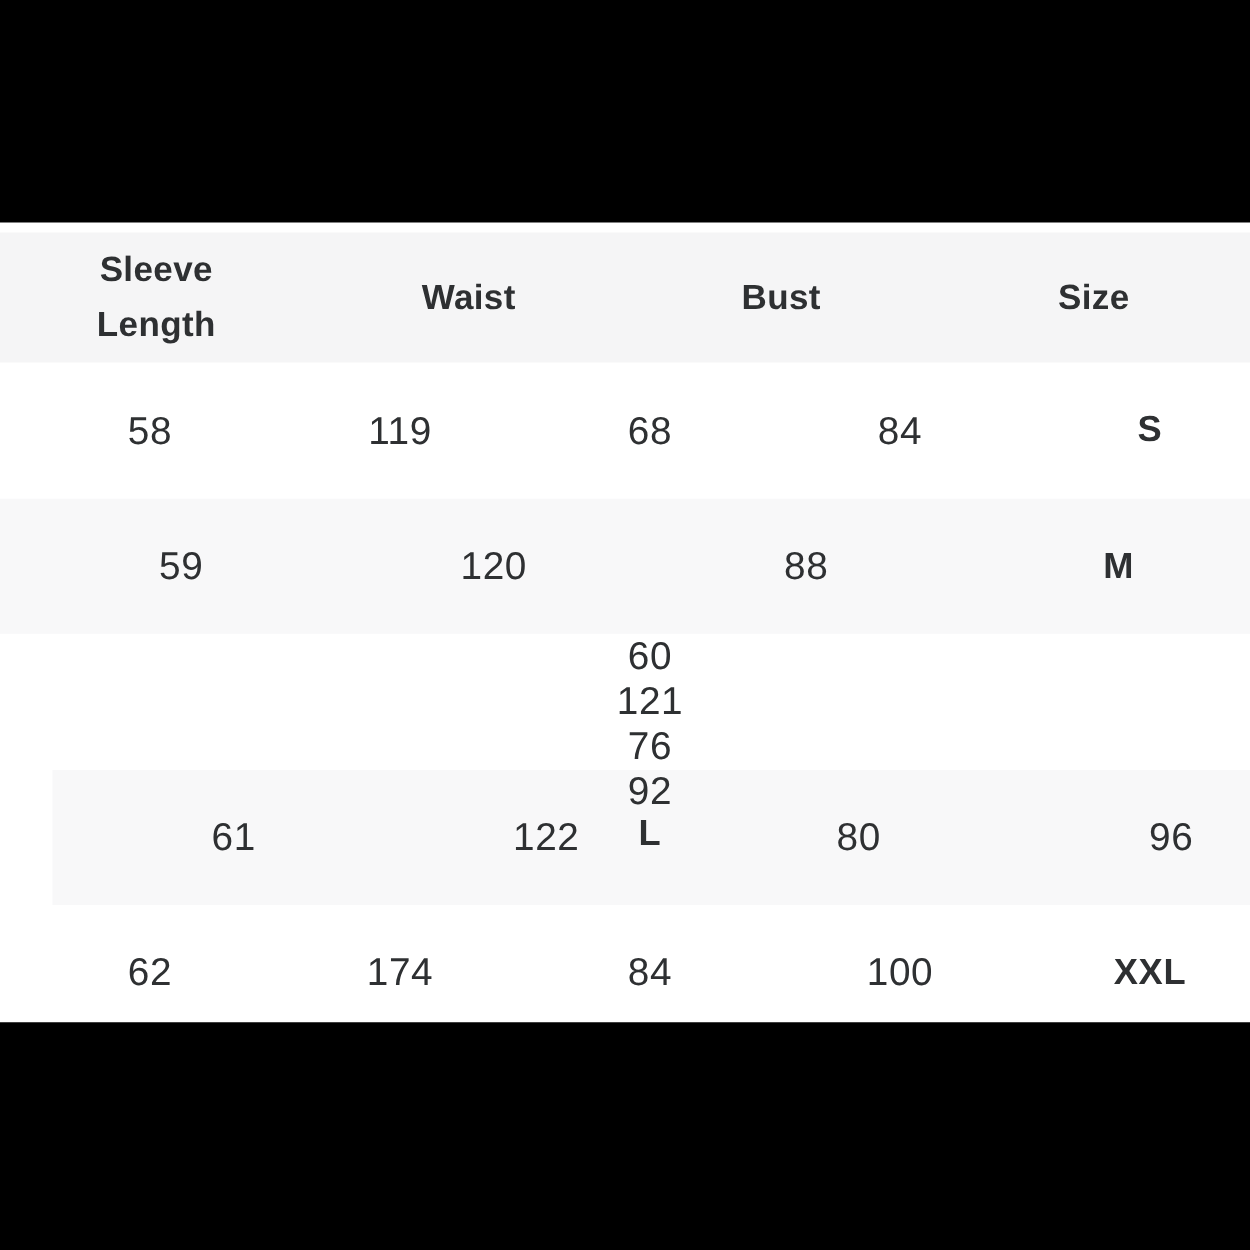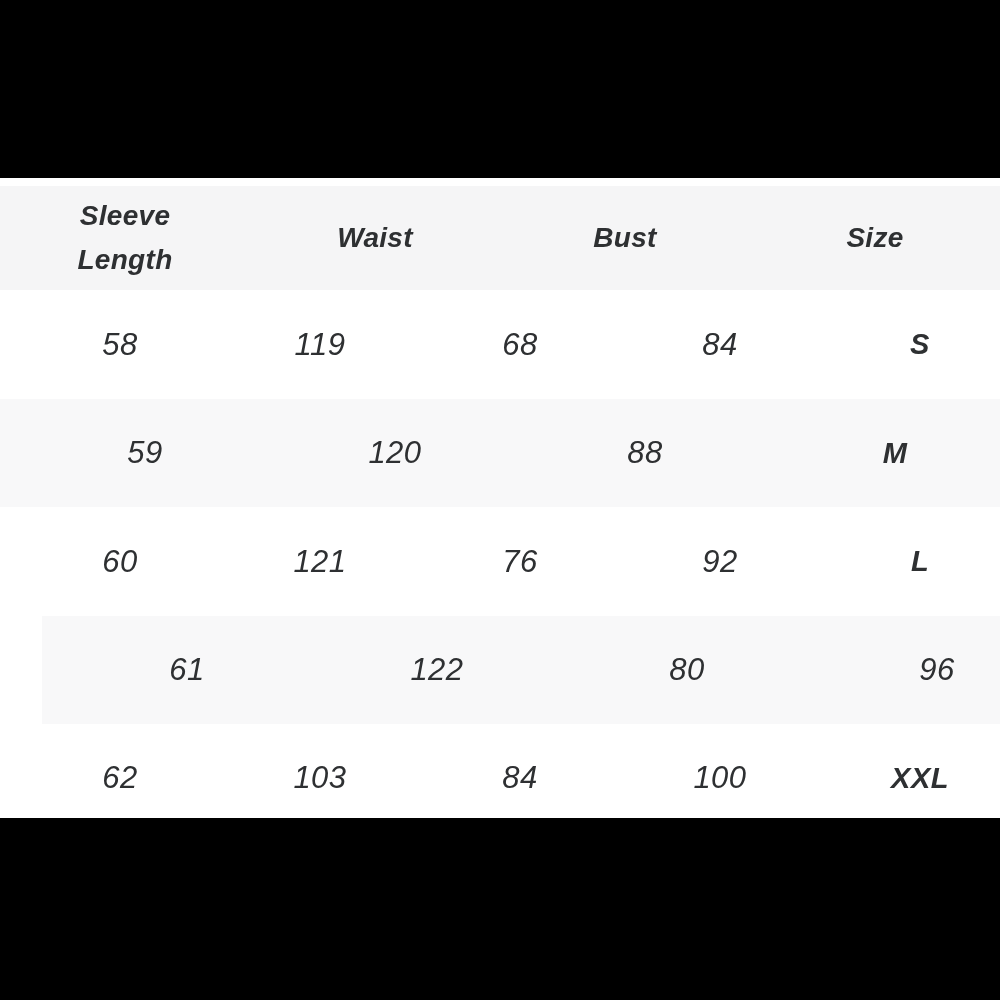--- a/index.html
+++ b/index.html
@@ -20,21 +20,20 @@
   .screen { width: 1000px; height: 1000px; position: relative; }
 
   .letterbox-top    { height: 178px; background: var(--top-bar); }
   .letterbox-bottom { height: 182px; background: var(--bottom-bar); }
 
   .table-area {
     height: 640px;
     background: var(--table-bg);
     padding-top: 8px;
     overflow: hidden;
-    font-style: italic;
   }
 
   .size-table { width: 100%; }
 
   .tr, .header-row { display: flex; width: 100%; }
 
   .header-row {
     height: 104px;
     background: var(--header-bg);
     align-items: center;
@@ -50,21 +49,21 @@
     font-size: 28px;
     font-weight: bold;
     line-height: 44px;
     color: var(--text);
     letter-spacing: 0.3px;
   }
 
   .tr { align-items: center; }
   .tr:nth-child(1) { height: 109px; }
   .tr:nth-child(2) { height: 108px; background: var(--stripe-bg); }
-  .tr:nth-child(3) { height: 109px; }
+  .tr:nth-child(3) { height: 109px; flex-direction: column; }
   .tr:nth-child(4) { height: 108px; background: var(--stripe-bg); margin-left: 42px; }
   .tr:nth-child(5) { height: 108px; }
 
   .td {
     flex: 1 1 0;
     display: flex; align-items: center; justify-content: center;
     font-size: 31px;
     color: var(--text);
     letter-spacing: 0.5px;
     padding-left: 40px;
@@ -127,21 +126,21 @@
 
         <div class="tr">
           <div class="td">61</div>
           <div class="td">122</div>
           <div class="td">80</div>
           <div class="td">96</div>
         </div>
 
         <div class="tr">
           <div class="td">62</div>
-          <div class="td">103</div>
+          <div class="td">174</div>
           <div class="td">84</div>
           <div class="td">100</div>
           <div class="td size">XXL</div>
         </div>
 
       </div>
     </div>
   </div>
 
   <div class="letterbox-bottom"></div>

